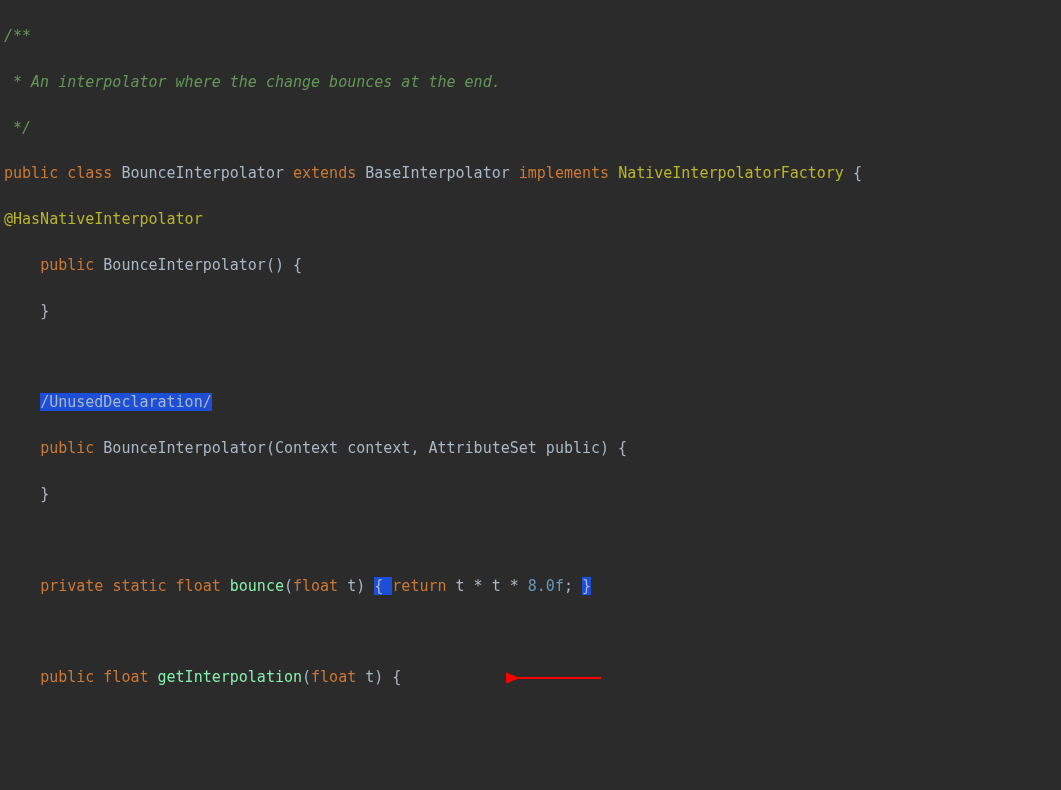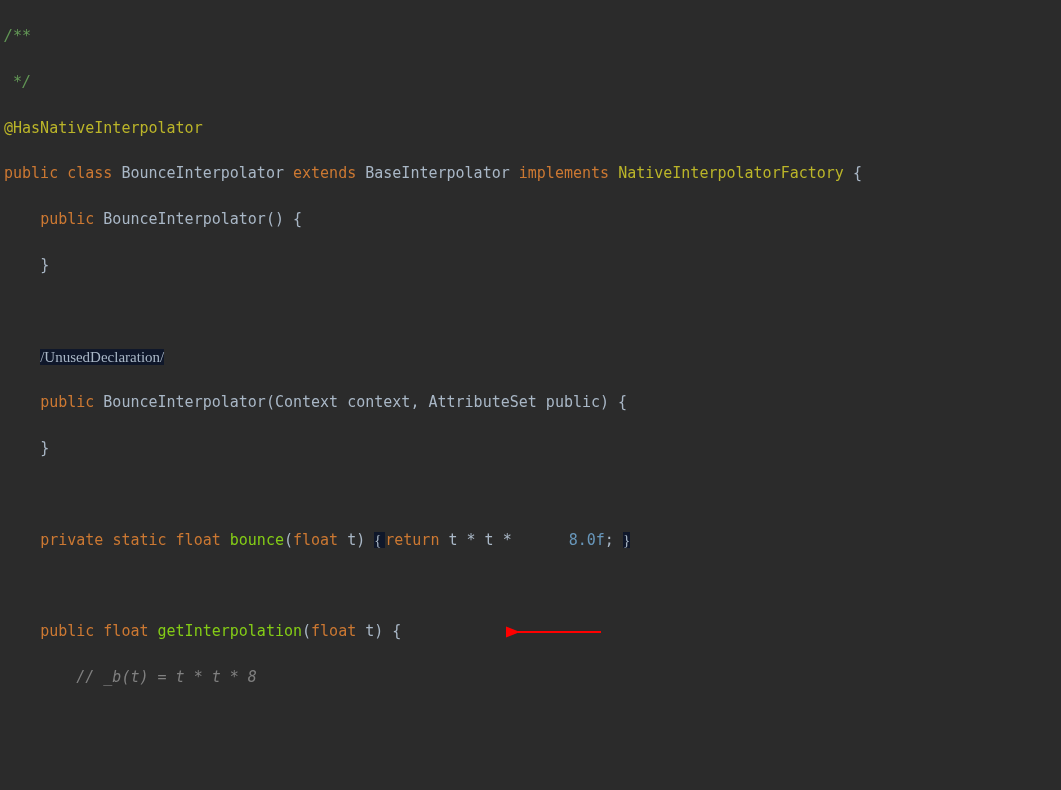--- a/index.html
+++ b/index.html
@@ -16,59 +16,59 @@
     line-height: 22.9px;
     color: #a9b7c6;
     white-space: pre;
     padding: 2px 0 0 4px;
     position: relative;
   }
   .tok-comment  { color: #808080; font-style: italic; }
   .tok-javadoc  { color: #629755; font-style: italic; }
   .tok-annotation { color: #bbb529; }
   .tok-keyword  { color: #cc7832; }
-  .tok-method   { color: #84cc16; }
-  .tok-number   { color: #6897bb; margin-left: 48px; }
-  .hl-subtle-box { background: #0f172a; font-family: Liberation Serif, serif; }
+  .tok-method   { color: #86efac; }
+  .tok-number   { color: #6897bb; }
+  .hl-subtle-box { background: #1d4ed8; }
   .line { position: relative; }
 
   .arrow {
     position: absolute;
     left: 502px;
     top: 50%;
     transform: translateY(-50%);
     pointer-events: none;
   }
 </style>
 </head>
 <body>
 
 <div class="editor">
 <div class="line"><span class="tok-javadoc">/**</span></div>
+<div class="line"><span class="tok-javadoc"> * An interpolator where the change bounces at the end.</span></div>
 <div class="line"><span class="tok-javadoc"> */</span></div>
+<div class="line"><span class="tok-keyword">public</span> <span class="tok-keyword">class</span> <span>BounceInterpolator</span> <span class="tok-keyword">extends</span> <span>BaseInterpolator</span> <span class="tok-keyword">implements</span> <span class="tok-annotation">NativeInterpolatorFactory</span><span> {</span></div>
 <div class="line"><span class="tok-annotation">@HasNativeInterpolator</span></div>
-<div class="line"><span class="tok-keyword">public</span> <span class="tok-keyword">class</span> <span>BounceInterpolator</span> <span class="tok-keyword">extends</span> <span>BaseInterpolator</span> <span class="tok-keyword">implements</span> <span class="tok-annotation">NativeInterpolatorFactory</span><span> {</span></div>
 <div class="line">    <span class="tok-keyword">public</span> <span>BounceInterpolator</span><span>() {</span></div>
 <div class="line">    <span>}</span></div>
 <div class="line"> </div>
 <div class="line">    <span class="hl-subtle-box">/UnusedDeclaration/</span></div>
 <div class="line">    <span class="tok-keyword">public</span> <span>BounceInterpolator</span><span>(</span><span>Context</span><span> context</span><span>, </span><span>AttributeSet</span><span> public</span><span>) {</span></div>
 <div class="line">    <span>}</span></div>
 <div class="line"> </div>
 <div class="line">    <span class="tok-keyword">private</span> <span class="tok-keyword">static</span> <span class="tok-keyword">float</span> <span class="tok-method">bounce</span><span>(</span><span class="tok-keyword">float</span><span> t</span><span>) </span><span class="hl-subtle-box">{ </span><span class="tok-keyword">return</span><span> t * t * </span><span class="tok-number">8.0f</span><span>; </span><span class="hl-subtle-box">}</span></div>
 <div class="line"> </div>
 <div class="line">    <span class="tok-keyword">public</span> <span class="tok-keyword">float</span> <span class="tok-method">getInterpolation</span><span>(</span><span class="tok-keyword">float</span><span> t</span><span>) {</span><svg class="arrow" width="100" height="20" viewBox="0 0 100 20">
         <defs>
           <marker id="ah" markerWidth="10" markerHeight="8" refX="1" refY="4" orient="auto">
             <polygon points="10 0, 0 4, 10 8" fill="#ff0000"></polygon>
           </marker>
         </defs>
         <line x1="95" y1="10" x2="12" y2="10" stroke-width="2" marker-end="url(#ah)" stroke="#ff0000"></line>
       </svg></div>
-<div class="line">        <span class="tok-comment">// _b(t) = t * t * 8</span></div>
 
 
 
 
 
 
 
 
 
 

